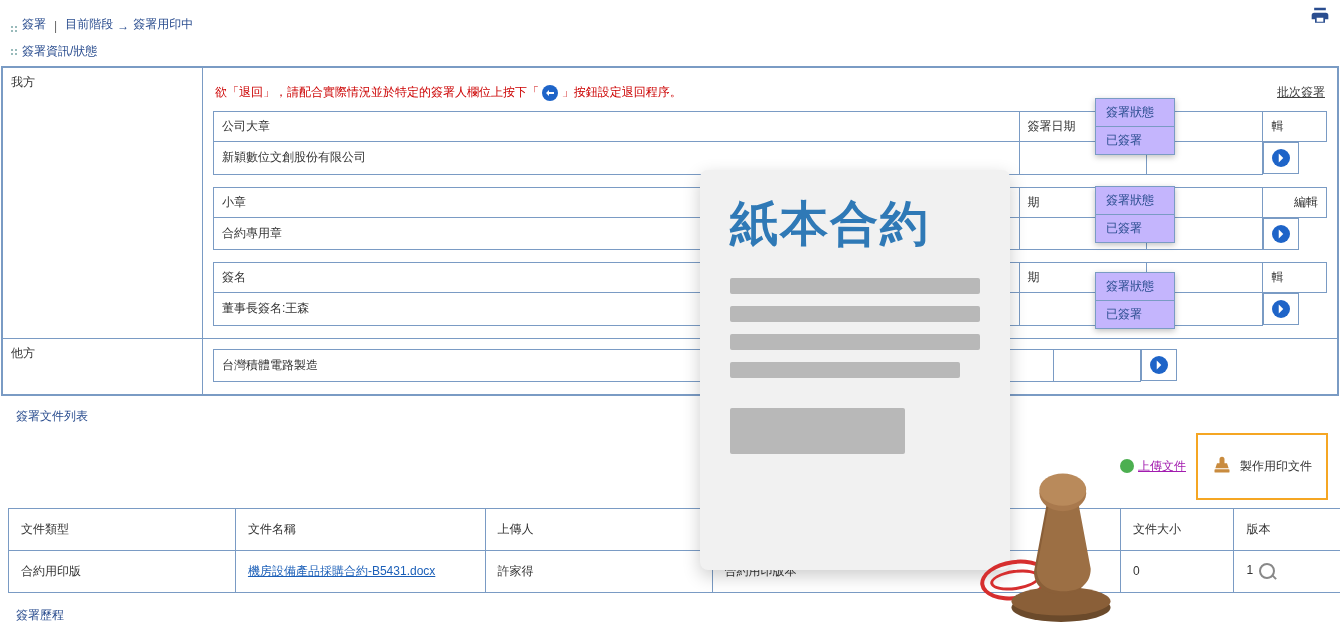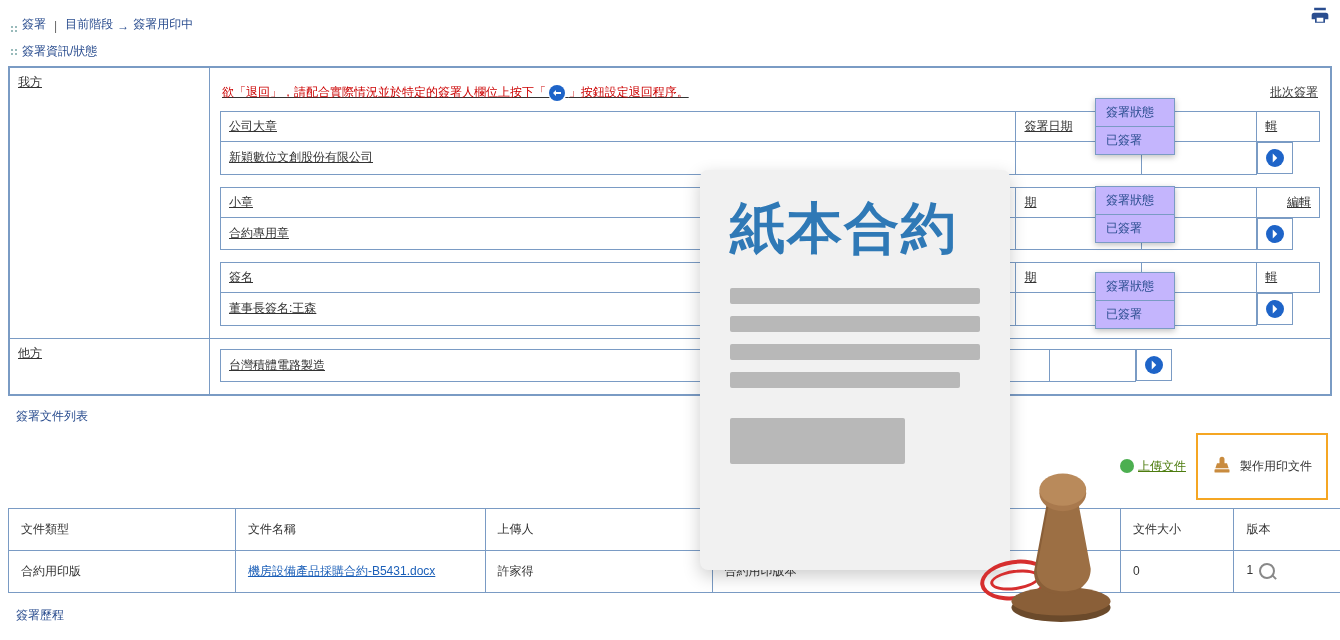--- a/index.html
+++ b/index.html
@@ -7,21 +7,21 @@
 
   .topbar { display:flex; align-items:center; justify-content:space-between; padding:4px 10px; }
   .topbar .left { display:flex; align-items:flex-end; color:#2a4d8f;margin-top:12px; }
   .topbar .left .sep { margin:0 8px; color:#666; }
   .dots { display:inline-block; width:8px; height:8px; background:
     radial-gradient(#9bb 1px, transparent 1px) 0 0/4px 4px; margin-right:4px; vertical-align:middle;}
   .print-icon { font-size:18px; color:#2a4d8f; cursor:pointer; }
 
   .section-head { padding:6px 10px; color:#2a4d8f; }
 
-  .panel { border:1px solid #7a9bc4; margin:0 8px;text-decoration:underline; }
+  .panel { border:1px solid #7a9bc4; margin:0 1px; }
 
   table.grid { border-collapse: collapse; width: 100%; }
   table.grid th, table.grid td { border:1px solid #7a9bc4; padding:6px 8px; text-align:left; font-weight:normal; background:#fff; }
   table.grid th { background:#fff; }
 
   .row1 td.label { width:200px; vertical-align:top; }
   .inner-wrap { padding:4px 2px; }
 
   .hint { color:#c00; padding:6px 2px 10px; }
   .hint .iconball { display:inline-block; width:16px; height:16px; vertical-align:middle; }
@@ -32,36 +32,36 @@
 
   .edit-icon svg, .arrow-icon svg { vertical-align:middle; }
 
   .sigstatus-pop { position:absolute; background:#c4b5fd; border:1px solid #7a9bc4; box-shadow:0 2px 6px rgba(0,0,0,.25); font-size:12px; }
   .sigstatus-pop .hd { border-bottom:1px solid #7a9bc4; padding:5px 10px; color:#2a4d8f; }
   .sigstatus-pop .bd { padding:5px 10px; color:#2a4d8f; }
 
   .doclist-head { padding:12px 16px 2px; color:#2a4d8f; }
 
   .action-row { display:flex; justify-content:flex-end; gap:10px; padding:6px 12px 8px; align-items:center; }
-  .upload-link { color:#4d7c0f; text-decoration:underline; cursor:pointer; display:flex; align-items:center; gap:4px; }
+  .upload-link { color:#a21caf; text-decoration:underline; cursor:pointer; display:flex; align-items:center; gap:4px; }
   .green-dot { width:14px; height:14px; border-radius:50%; background:#4caf50; display:inline-block; }
   .make-btn { border:2px solid #f5a623; padding:20px 14px; background:#fff; display:flex; align-items:center; gap:8px; cursor:pointer; }
   .stamp-small svg { width:20px; height:20px; }
 
   .docgrid { width:calc(100% - 0px); border-collapse:collapse; margin:0 8px; }
   .docgrid th, .docgrid td { border:1px solid #7a9bc4; padding:12px; text-align:left; font-weight:normal; }
   .docgrid a { color:#1b5fb8; text-decoration:underline; }
   .mag { display:inline-block; width:16px; height:16px; border:2px solid #888; border-radius:50%; position:relative; vertical-align:middle; margin-left:2px;}
   .mag::after{ content:""; position:absolute; width:6px; height:2px; background:#888; transform:rotate(45deg); right:-4px; bottom:-1px;}
 
   .history-head { padding:14px 16px 2px; color:#2a4d8f; }
 
   
   .paper { position:absolute; left:700px; top:170px; width:310px; height:400px; background:#f1f1f1; border-radius:8px; box-shadow:0 6px 18px rgba(0,0,0,.2); padding:22px 30px; }
-  .paper h1 { color:#2f79b6; font-size:55px; font-weight:800; letter-spacing:2px; margin-bottom:22px; }
+  .paper h1 { color:#2f79b6; font-size:48px; font-weight:800; letter-spacing:2px; margin-bottom:22px; }
   .paper .line { background:#b8b8b8; border-radius:2px; margin:12px 0; }
   .paper .l1 { height:16px; width:100%; }
   .paper .l2 { height:16px; width:100%; }
   .paper .l3 { height:16px; width:92%; }
   .paper .gap { height:18px; }
   .paper .block { height:46px; width:70%; background:#b8b8b8; border-radius:2px; }
 
   .stamp { position:absolute; left:980px; top:450px; width:180px; height:180px; pointer-events:none; }
   .redcirc { position:absolute; left:980px; top:560px; width:70px; height:40px; border:4px solid #d62e2e; border-radius:50%; transform:rotate(-8deg); }
   .redcirc::after{ content:""; position:absolute; inset:6px; border:3px solid #d62e2e; border-radius:50%; }

